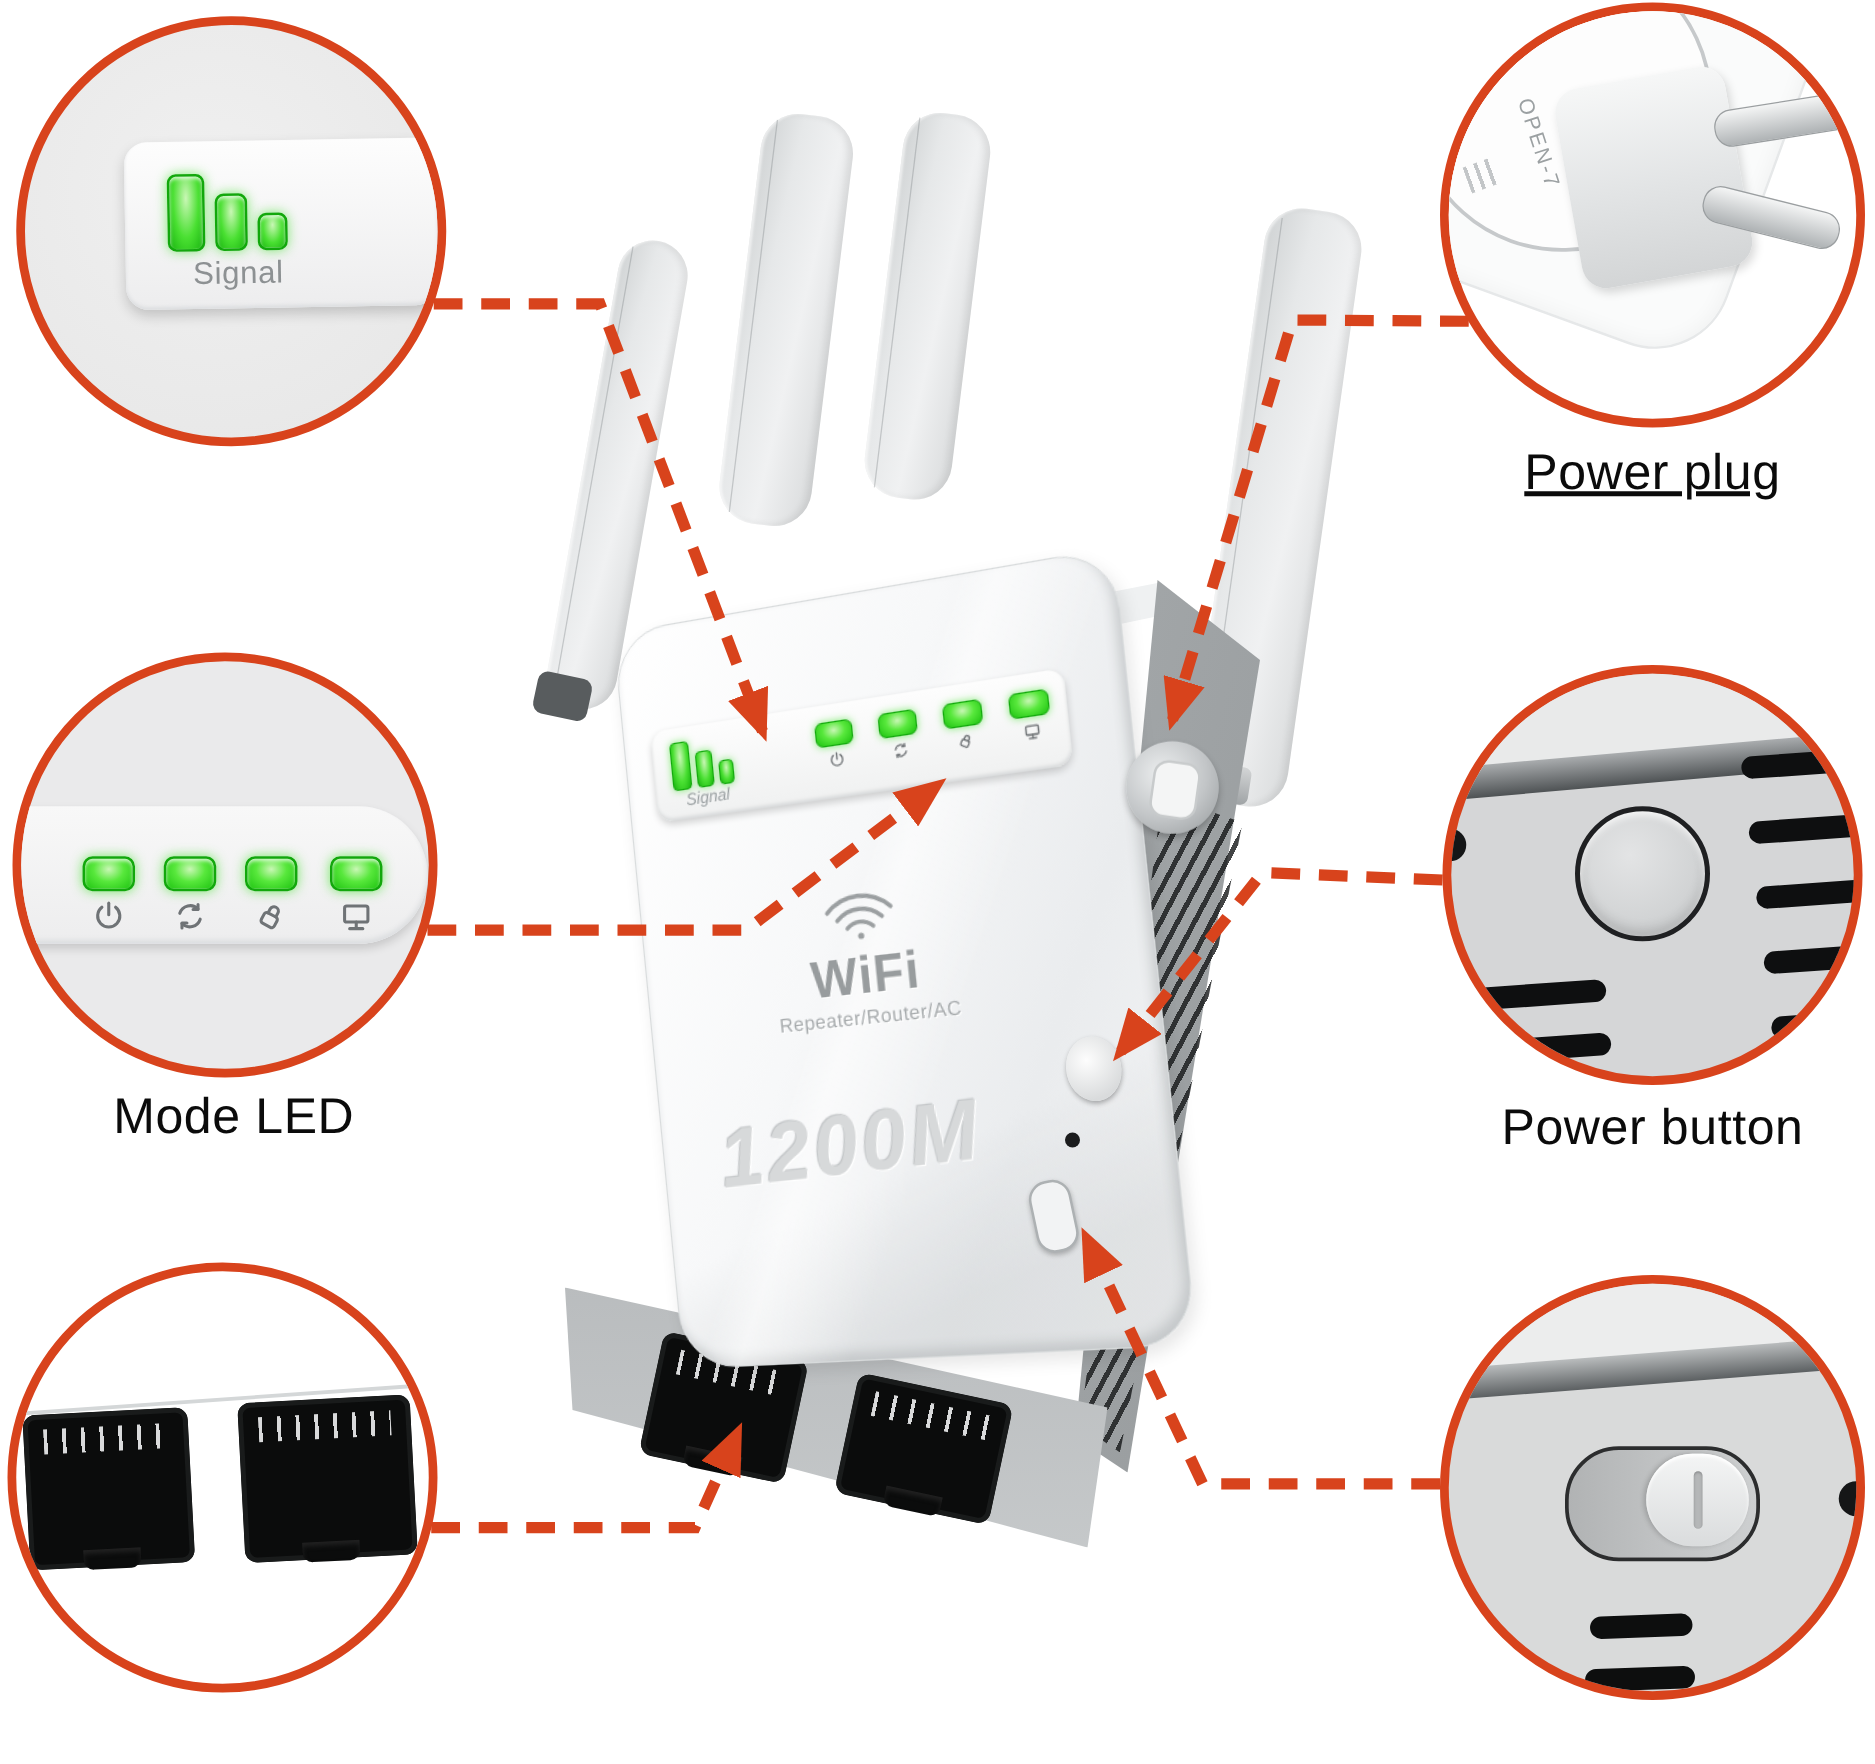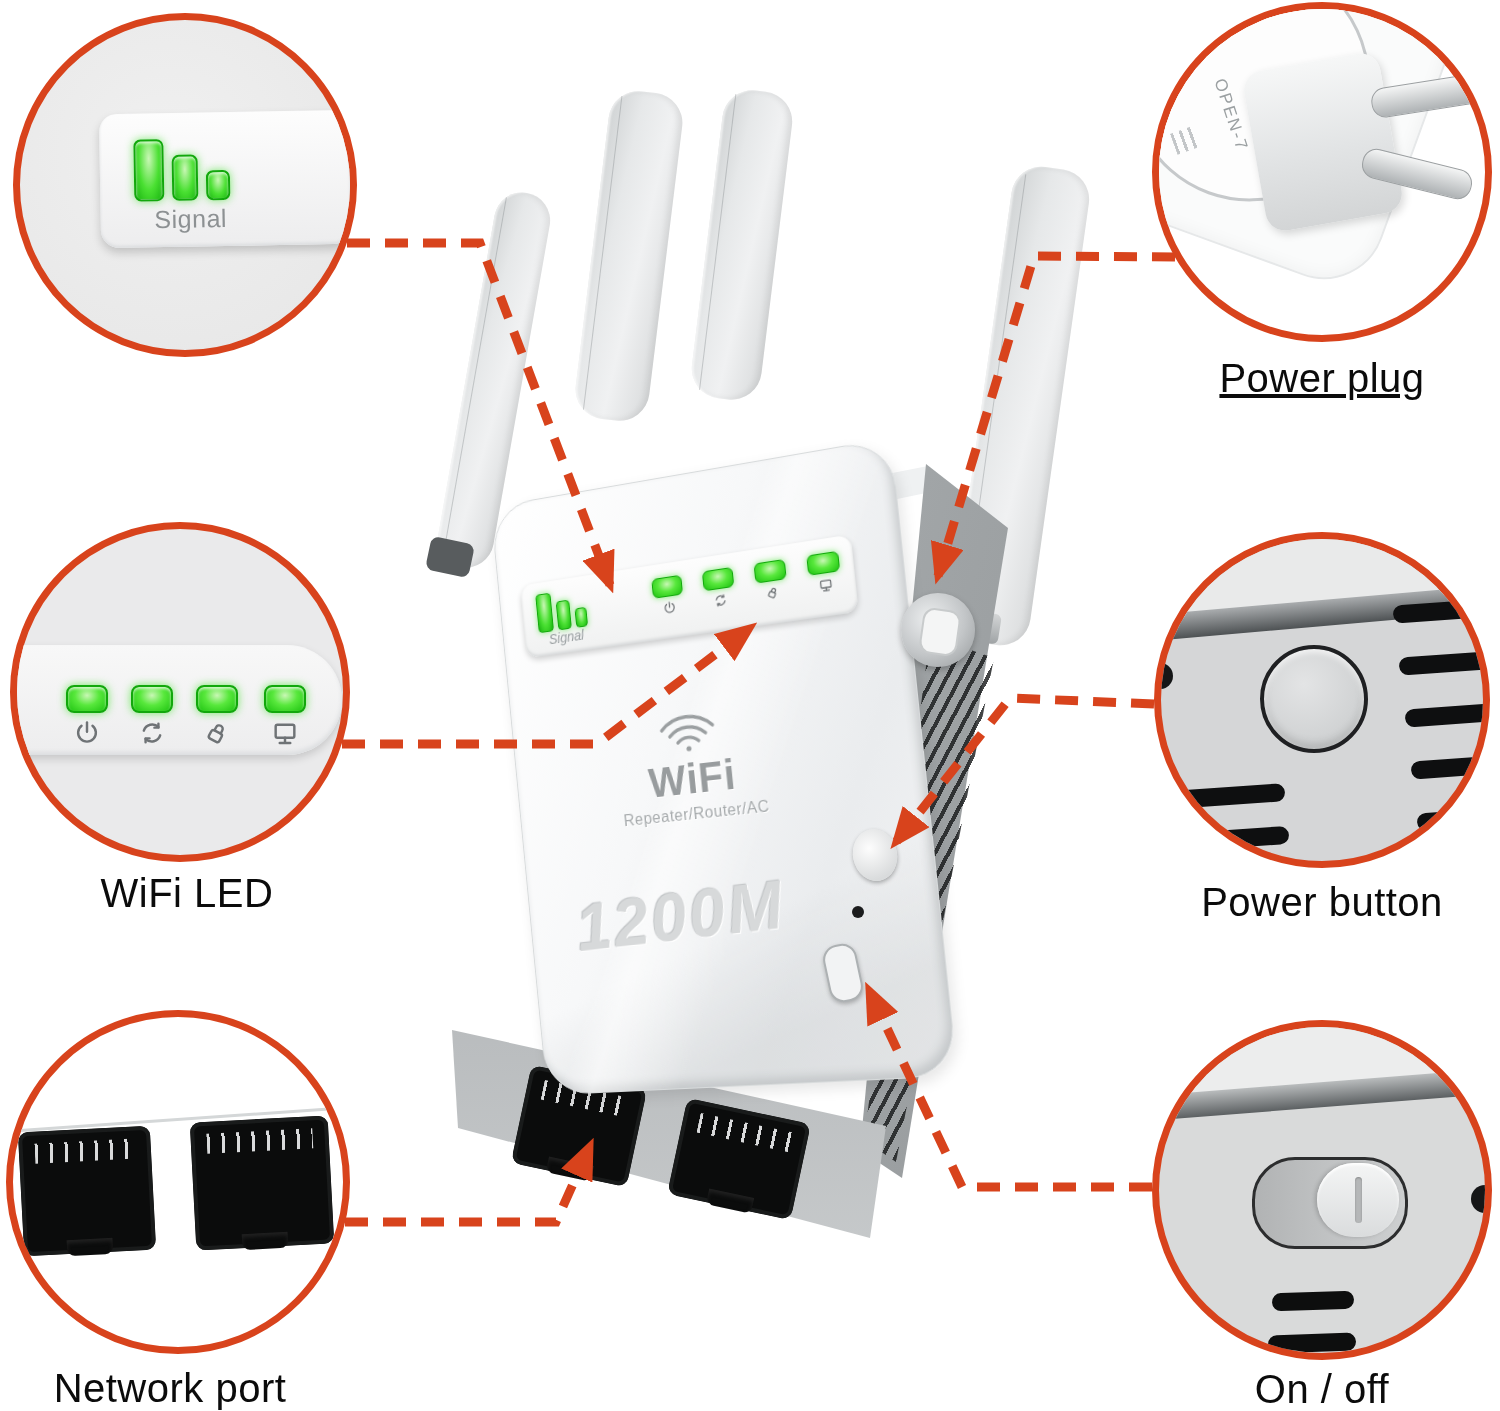--- a/index.html
+++ b/index.html
@@ -314,21 +314,21 @@
       <div class="led"></div>
       <div class="ml-ic">
         <svg class="icon-svg" width="28" height="28" viewBox="0 0 24 24">
             <rect x="4" y="5" width="16" height="11" rx="1.5"></rect>
             <path d="M12 16v4"></path>
             <path d="M7.5 20.5h9"></path>
           </svg>
       </div>
     </div>
   </div>
-  <div class="callout-label" style="left:17px;top:871px;width:340px;">WiFi LED</div>
+  <div class="callout-label" style="left:17px;top:871px;width:340px;">Mode LED</div>
 
   <div class="callout" style="left:1154px;top:532px;width:336px;height:336px;background:#d5d6d7;">
     <div class="mb-top"></div>
     <div class="mb-band"></div>
     <div class="round-btn"></div>
     <div class="slot" style="left:232px;top:62px;width:130px;"></div>
     <div class="slot" style="left:238px;top:114px;width:130px;"></div>
     <div class="slot" style="left:244px;top:166px;width:130px;"></div>
     <div class="slot" style="left:250px;top:218px;width:130px;"></div>
     <div class="slot" style="left:256px;top:270px;width:130px;"></div>
@@ -342,29 +342,27 @@
     <div class="np-line"></div>
     <div class="rj45" style="left:8px;top:112px;width:132px;height:124px;transform:rotate(-3deg);">
       <div class="teeth"></div>
       <div class="notch"></div>
     </div>
     <div class="rj45" style="left:180px;top:102px;width:138px;height:128px;transform:rotate(-3deg);">
       <div class="teeth"></div>
       <div class="notch"></div>
     </div>
   </div>
-  <div class="callout-label" style="left:0px;top:1366px;width:340px;">Network port</div>
 
   <div class="callout" style="left:1152px;top:1020px;width:340px;height:340px;background:#d9dada;">
     <div class="oo-top"></div>
     <div class="oo-band"></div>
     <div class="switch-outer">
       <div class="switch-knob">
         <div class="switch-line"></div>
       </div>
     </div>
     <div class="oo-bar" style="left:113px;top:265px;width:82px;"></div>
     <div class="oo-bar" style="left:109px;top:307px;width:88px;"></div>
     <div class="half-dot" style="left:312px;top:158px;width:28px;height:28px;"></div>
   </div>
-  <div class="callout-label" style="left:1152px;top:1367px;width:340px;">On / off</div>
 
 </div>
 
 </body></html>

